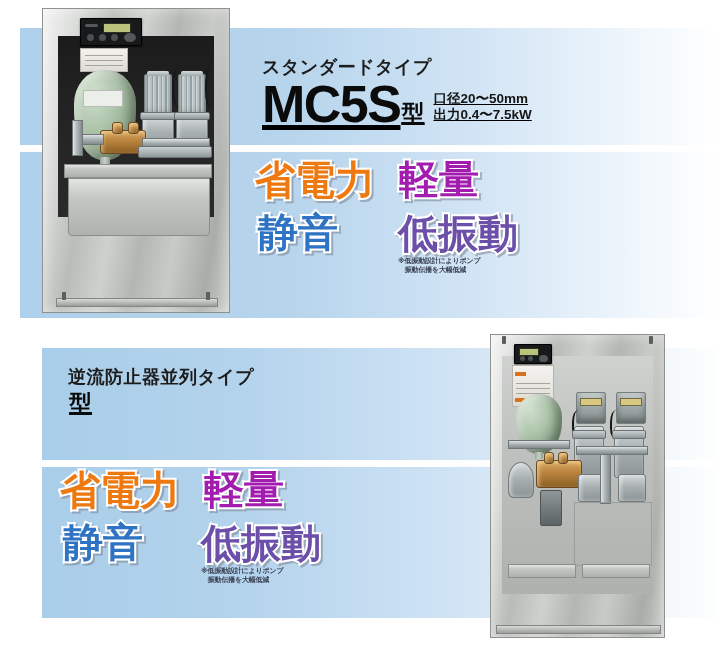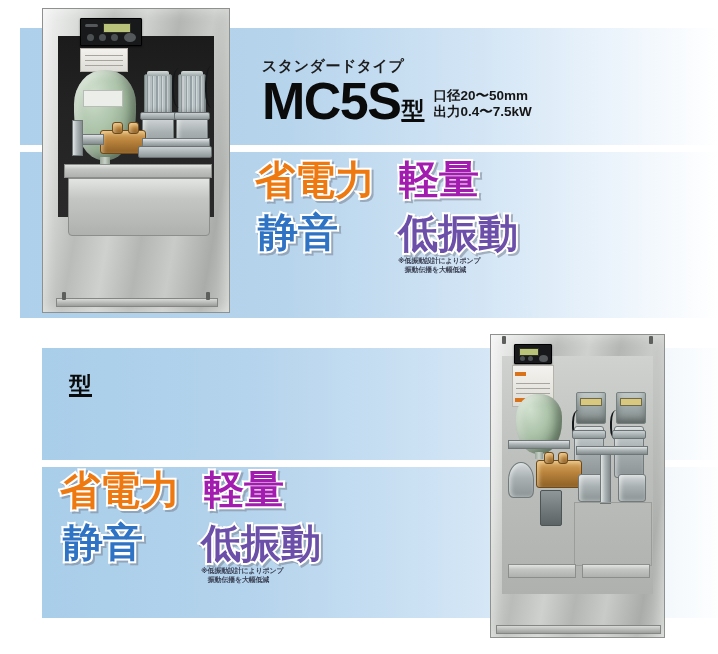--- a/index.html
+++ b/index.html
@@ -33,24 +33,24 @@
   #p1-band-bot{top:152px;height:166px;left:20px;}
 
   
   #panel2{left:0;top:330px;width:718px;height:324px;}
   #p2-band-top{top:18px;height:112px;left:42px;right:0;}
   #p2-band-bot{top:137px;height:151px;left:42px;right:0;}
 
   
   .headgroup{position:absolute;z-index:6;}
   .kicker{
-    font-size:15px;font-weight:700;color:#1c1c1c;
+    font-size:18px;font-weight:700;color:#1c1c1c;
     letter-spacing:.5px;line-height:1;white-space:nowrap;
   }
-  .modelrow{display:flex;align-items:flex-end;margin-top:6px;}
+  .modelrow{display:flex;align-items:flex-end;margin-top:6px;text-decoration:underline;}
   .model{
     font-size:52px;font-weight:800;color:#0b0b0b;
     line-height:.86;letter-spacing:-1.5px;white-space:nowrap;
   }
   .kata{
     font-size:23px;font-weight:800;color:#0b0b0b;
     line-height:1;margin-left:1px;margin-bottom:2px;
     text-decoration:underline;text-underline-offset:1px;
     text-decoration-thickness:3px;white-space:nowrap;
   }
@@ -300,20 +300,21 @@
       <div class="bolt" style="right:20px;bottom:13px;"></div>
     </div>
   </div>
 
   <div class="panel" id="panel2">
 
     <div class="band blue-l2" id="p2-band-top"></div>
     <div class="band blue-l2" id="p2-band-bot"></div>
 
     <div class="headgroup" style="left:68px;top:38px;">
+      <div class="kicker">逆流防止器並列タイプ</div>
       <div class="modelrow">
         <div class="kata">型</div>
       </div>
     </div>
 
     <div class="features" style="left:60px;top:140px;">
       <div class="frow">
         <div class="fw big c-orange">省電力</div>
         <div class="fw big c-green" style="margin-left:24px;">軽量</div>
       </div>

